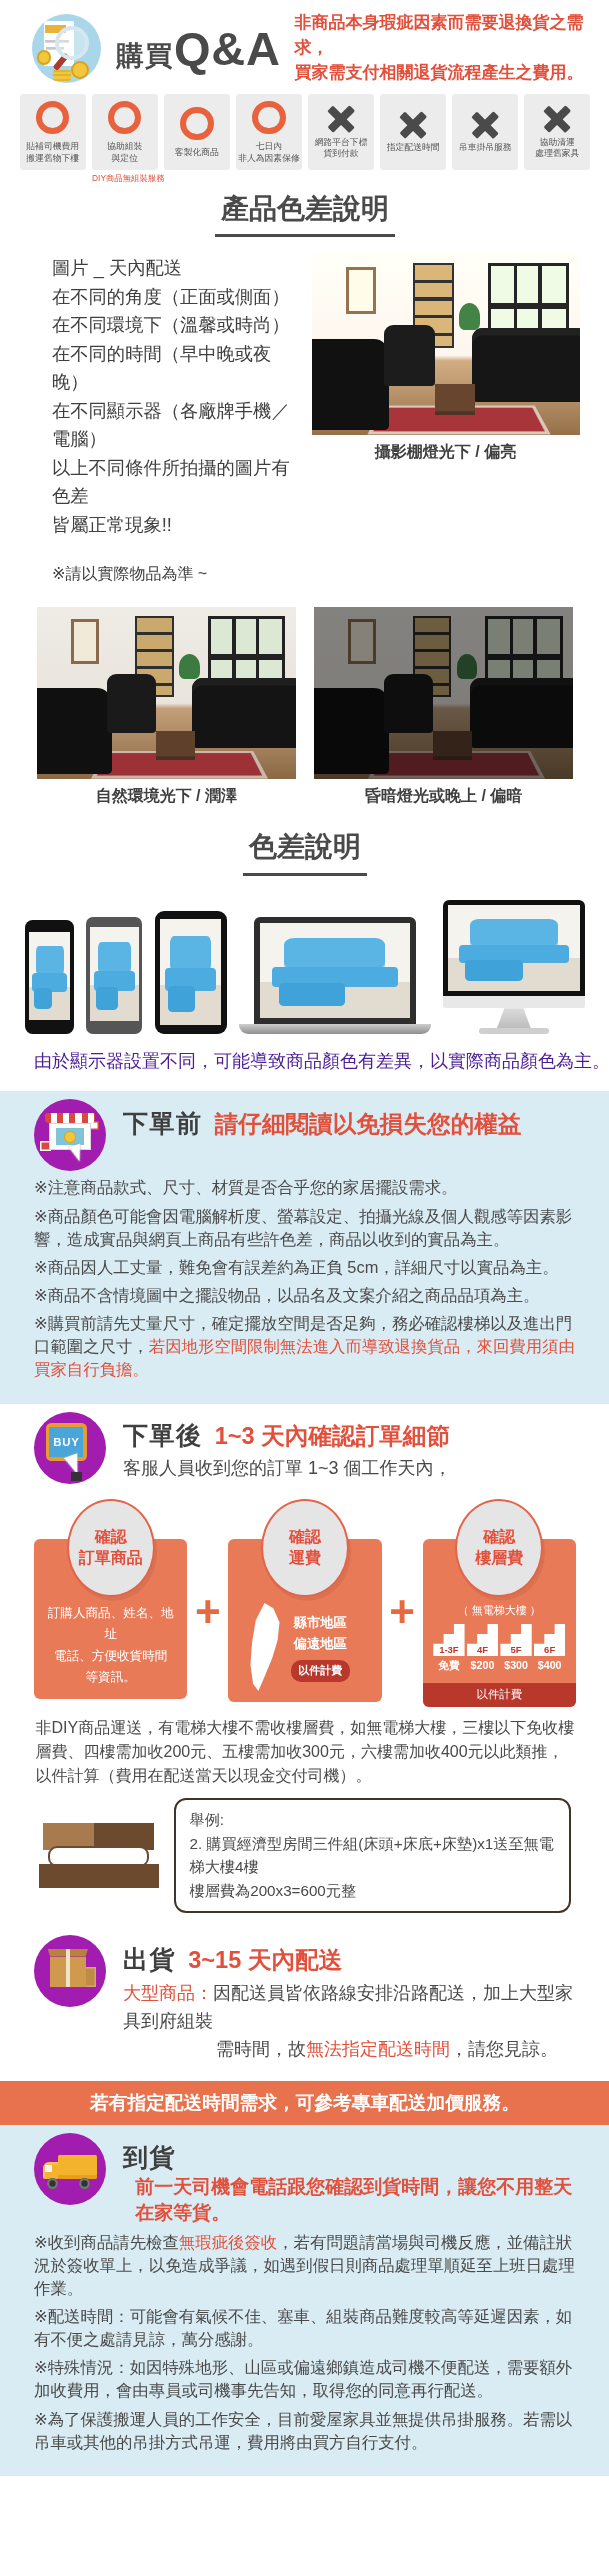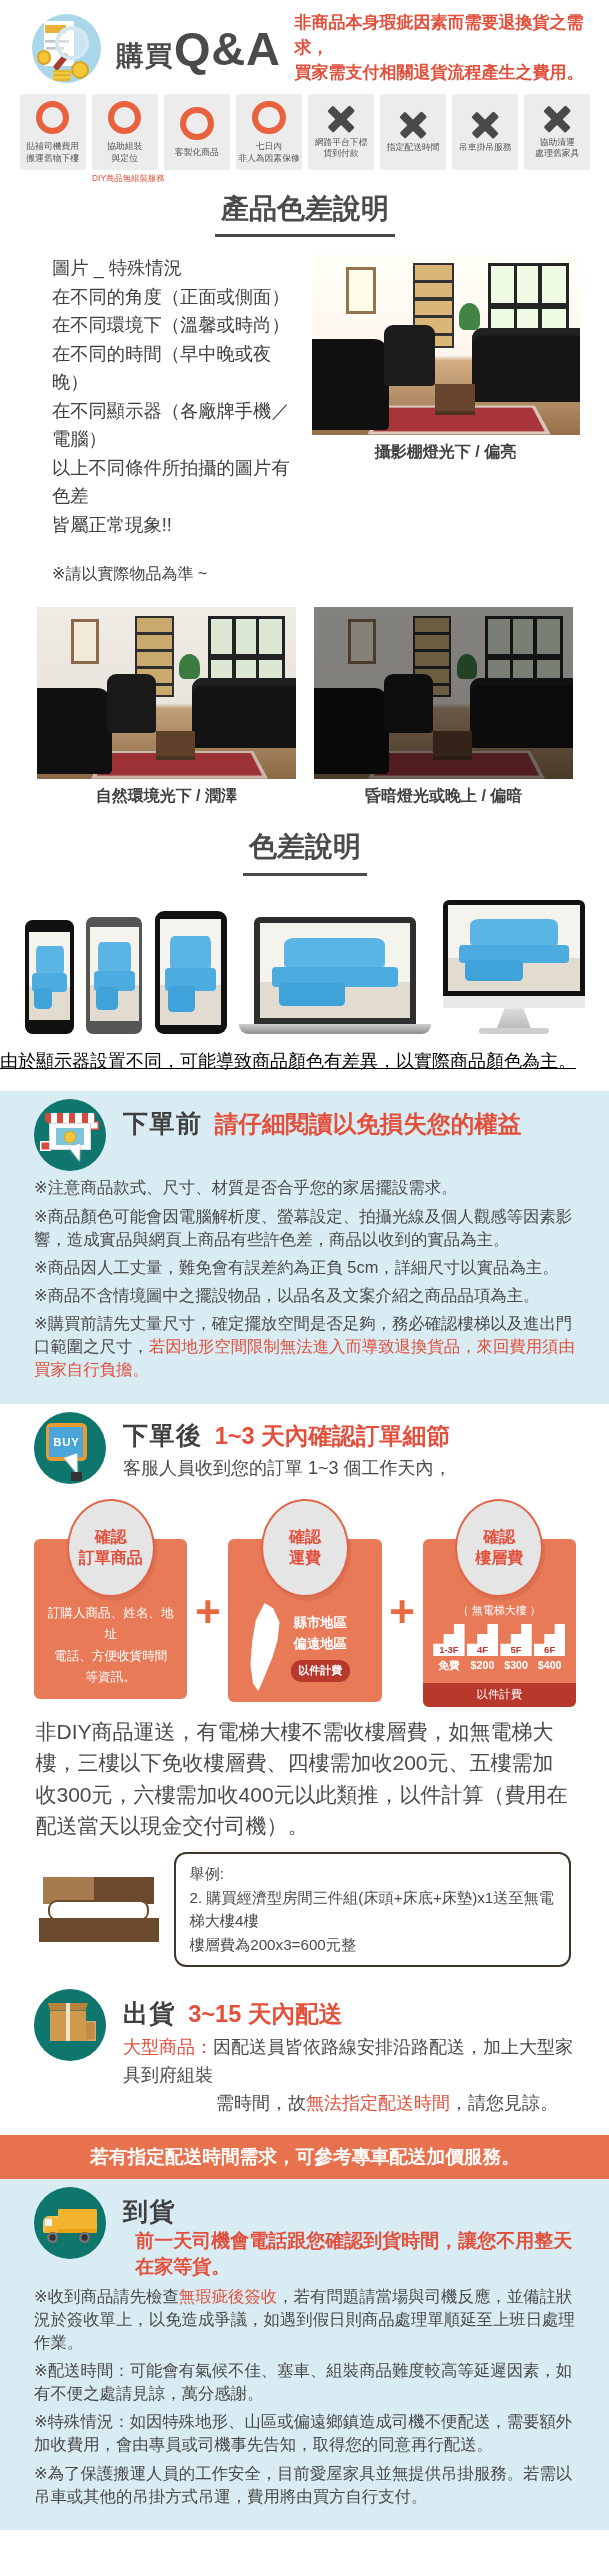--- a/index.html
+++ b/index.html
@@ -69,26 +69,26 @@
   .phone2{width:56px;height:117px;background:#555;border-radius:6.9px;padding:10.7px 3.8px 12.2px;box-sizing:border-box;}
   .tablet{width:72px;height:123px;background:#111;border-radius:9.1px;padding:8.4px 5.3px;box-sizing:border-box;}
   .laptop{display:flex;flex-direction:column;align-items:center;}
   .lscreen{width:162px;height:107px;background:#222;border:6.1px solid #2e2e2e;border-radius:6.1px 6.1px 0 0;box-sizing:border-box;}
   .lbase{width:192px;height:10px;background:linear-gradient(#cdcdcd,#8f8f8f);border-radius:0 0 9.1px 9.1px;}
   .imac{display:flex;flex-direction:column;align-items:center;}
   .iscreen{width:142px;height:96px;background:#111;border-radius:6.1px 6.1px 0 0;padding:5.3px;box-sizing:border-box;}
   .ichin{width:142px;height:12.2px;background:#e8e8e8;border-radius:0 0 2.3px 2.3px;}
   .istand{width:34px;height:20px;background:linear-gradient(#dcdcdc,#bdbdbd);clip-path:polygon(22% 0,78% 0,100% 100%,0 100%);}
   .ibase{width:70px;height:5.3px;background:#cfcfcf;border-radius:3px;}
-  .devices-cap{text-align:left;font-size:18px;color:#000000;margin:15.2px 0 18.3px;text-decoration:underline;}
+  .devices-cap{text-align:right;font-size:18px;color:#4c1d95;margin:15.2px 0 18.3px;}
   
   .sec{padding:8px 34px 17px;}
   .sec.blue{background:#d9ecf4;}
   .sec-head{display:flex;align-items:flex-start;gap:17px;}
-  .badge-circle{width:72px;height:72px;border-radius:50%;background:#0f766e;position:relative;flex:none;overflow:hidden;}
+  .badge-circle{width:72px;height:72px;border-radius:50%;background:#a21caf;position:relative;flex:none;overflow:hidden;}
   .hd-right{padding-top:7.6px;flex:1;}
   .title-row{display:flex;align-items:baseline;flex-wrap:wrap;}
   .sec-title{font-size:25px;font-weight:bold;color:#3f3f3f;letter-spacing:1.5px;}
   .sec-sub{font-weight:bold;color:#e2503c;margin-left:12.2px;}
   .sub-lg{font-size:23.6px;}
   .sub-sm{font-size:19px;}
   .blt{font-size:16.4px;line-height:1.4;margin:5.3px 0;color:#4a4a4a;}
   
   .aw{position:absolute;left:15%;top:20%;width:70%;height:13%;background:repeating-linear-gradient(90deg,#d84a3e 0 6.1px,#fff 6.1px 12.2px);border-radius:2.3px 2.3px 3.8px 3.8px;}
   .stb{position:absolute;left:21%;top:33%;width:58%;height:38%;background:#fff;border:1.5px solid #d8d8d8;box-sizing:border-box;}
@@ -125,21 +125,21 @@
   .twmap{width:44px;height:88px;background:#fff;clip-path:polygon(58% 0%,78% 6%,92% 22%,88% 42%,76% 62%,58% 84%,44% 100%,32% 92%,26% 70%,30% 44%,38% 20%);flex:none;}
   .c2txt{font-size:13.3px;font-weight:bold;line-height:1.6;text-align:center;}
   .tagpill{display:inline-block;background:#b8392c;color:#fff;border-radius:10px;padding:2.3px 7.6px;font-size:11px;margin-top:6.1px;}
   .c3head{text-align:center;font-size:11px;margin-bottom:6.1px;}
   .floors{display:flex;justify-content:flex-start;gap:2.3px;}
   .fl{flex:1;text-align:center;}
   .stair{width:100%;height:32px;background:#fff;clip-path:polygon(0 62%,33% 62%,33% 31%,66% 31%,66% 0,100% 0,100% 100%,0 100%);}
   .fl-f{font-size:9.5px;font-weight:bold;color:#b8392c;margin-top:-12.2px;position:relative;}
   .fl-p{font-size:10.7px;font-weight:bold;color:#fff;margin-top:4.6px;}
   .feebar{background:#b8392c;color:#fff;text-align:center;font-size:11.4px;padding:4.6px 0;margin:9.1px -10.7px -10.7px;border-radius:0 0 6.1px 6.1px;}
-  .after-note{font-size:21px;line-height:1.5;margin:7.6px 1.5px;}
+  .after-note{font-size:16px;line-height:1.5;margin:7.6px 1.5px;}
   .example{display:flex;align-items:center;gap:15.2px;margin:10.7px 4.6px 0;}
   .bed-icon{flex:none;width:120px;height:79px;position:relative;}
   .bed-hb{position:absolute;left:4%;top:8%;width:92%;height:34%;background:linear-gradient(90deg,#a87b4e 0 46%,#6b4a2e 46%);}
   .bed-mat{position:absolute;left:8%;top:38%;width:84%;height:26%;background:#fff;border:2.3px solid #6b4a2e;border-radius:9.1px;box-sizing:border-box;}
   .bed-base{position:absolute;left:0;top:60%;width:100%;height:30%;background:#6b4a2e;}
   .ex-box{flex:1;border:2.3px solid #3f3428;border-radius:12.2px;padding:7.6px 13.7px 9.1px;font-size:15.2px;line-height:1.55;color:#4a4a4a;}
   
   .ship-block{font-size:18px;line-height:1.55;margin-top:4.6px;}
   .ship-block .cont{padding-left:93px;display:block;}
   .lbl{font-weight:normal;}
@@ -220,21 +220,21 @@
 處理舊家具</span>
         </div>
       </div>
     <span class="svc-note">DIY商品無組裝服務</span>
   </section>
 
   <h2 class="h-ul"><span>產品色差說明</span></h2>
 
   <div class="compare-top">
     <div class="cmp-text">
-      <div>圖片 _ 特殊情況</div>
+      <div>圖片 _ 天內配送</div>
       <div>在不同的角度（正面或側面）</div>
       <div>在不同環境下（溫馨或時尚）</div>
       <div>在不同的時間（早中晚或夜晚）</div>
       <div>在不同顯示器（各廠牌手機／電腦）</div>
       <div>以上不同條件所拍攝的圖片有色差</div>
       <div>皆屬正常現象!!</div>
       <div class="cmp-note">※請以實際物品為準 ~</div>
     </div>
     <figure class="fig" style="margin:0;">
       <div class="photo big v-bright">

